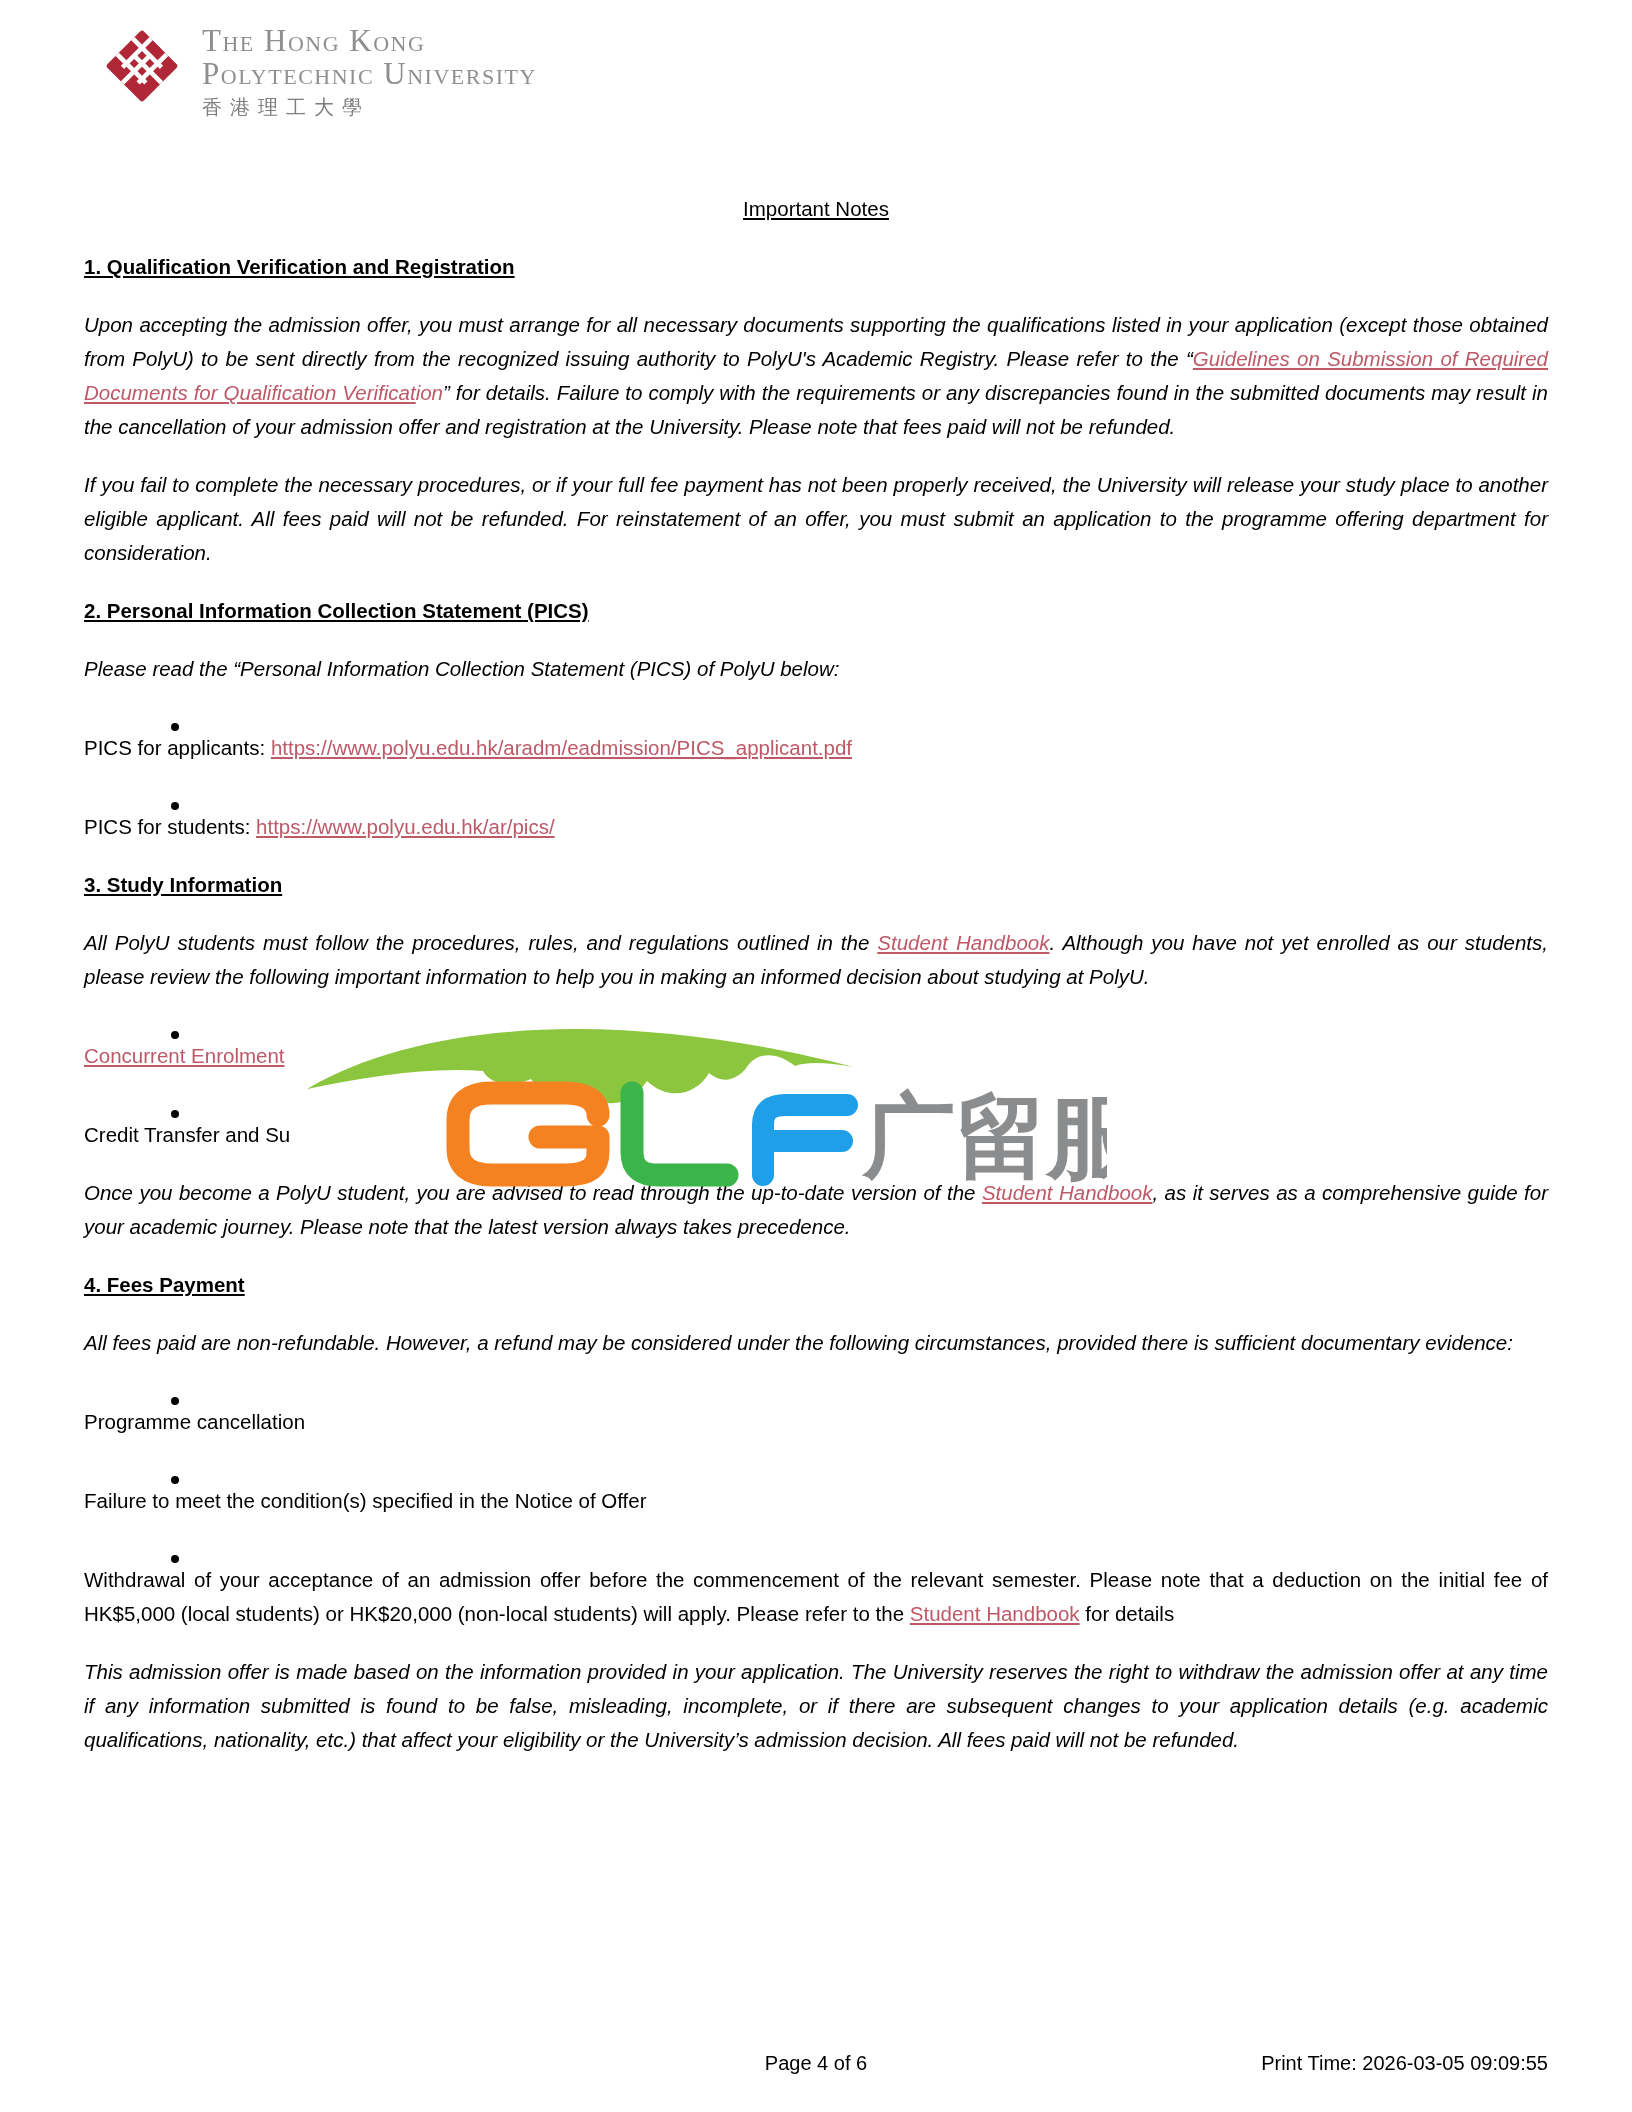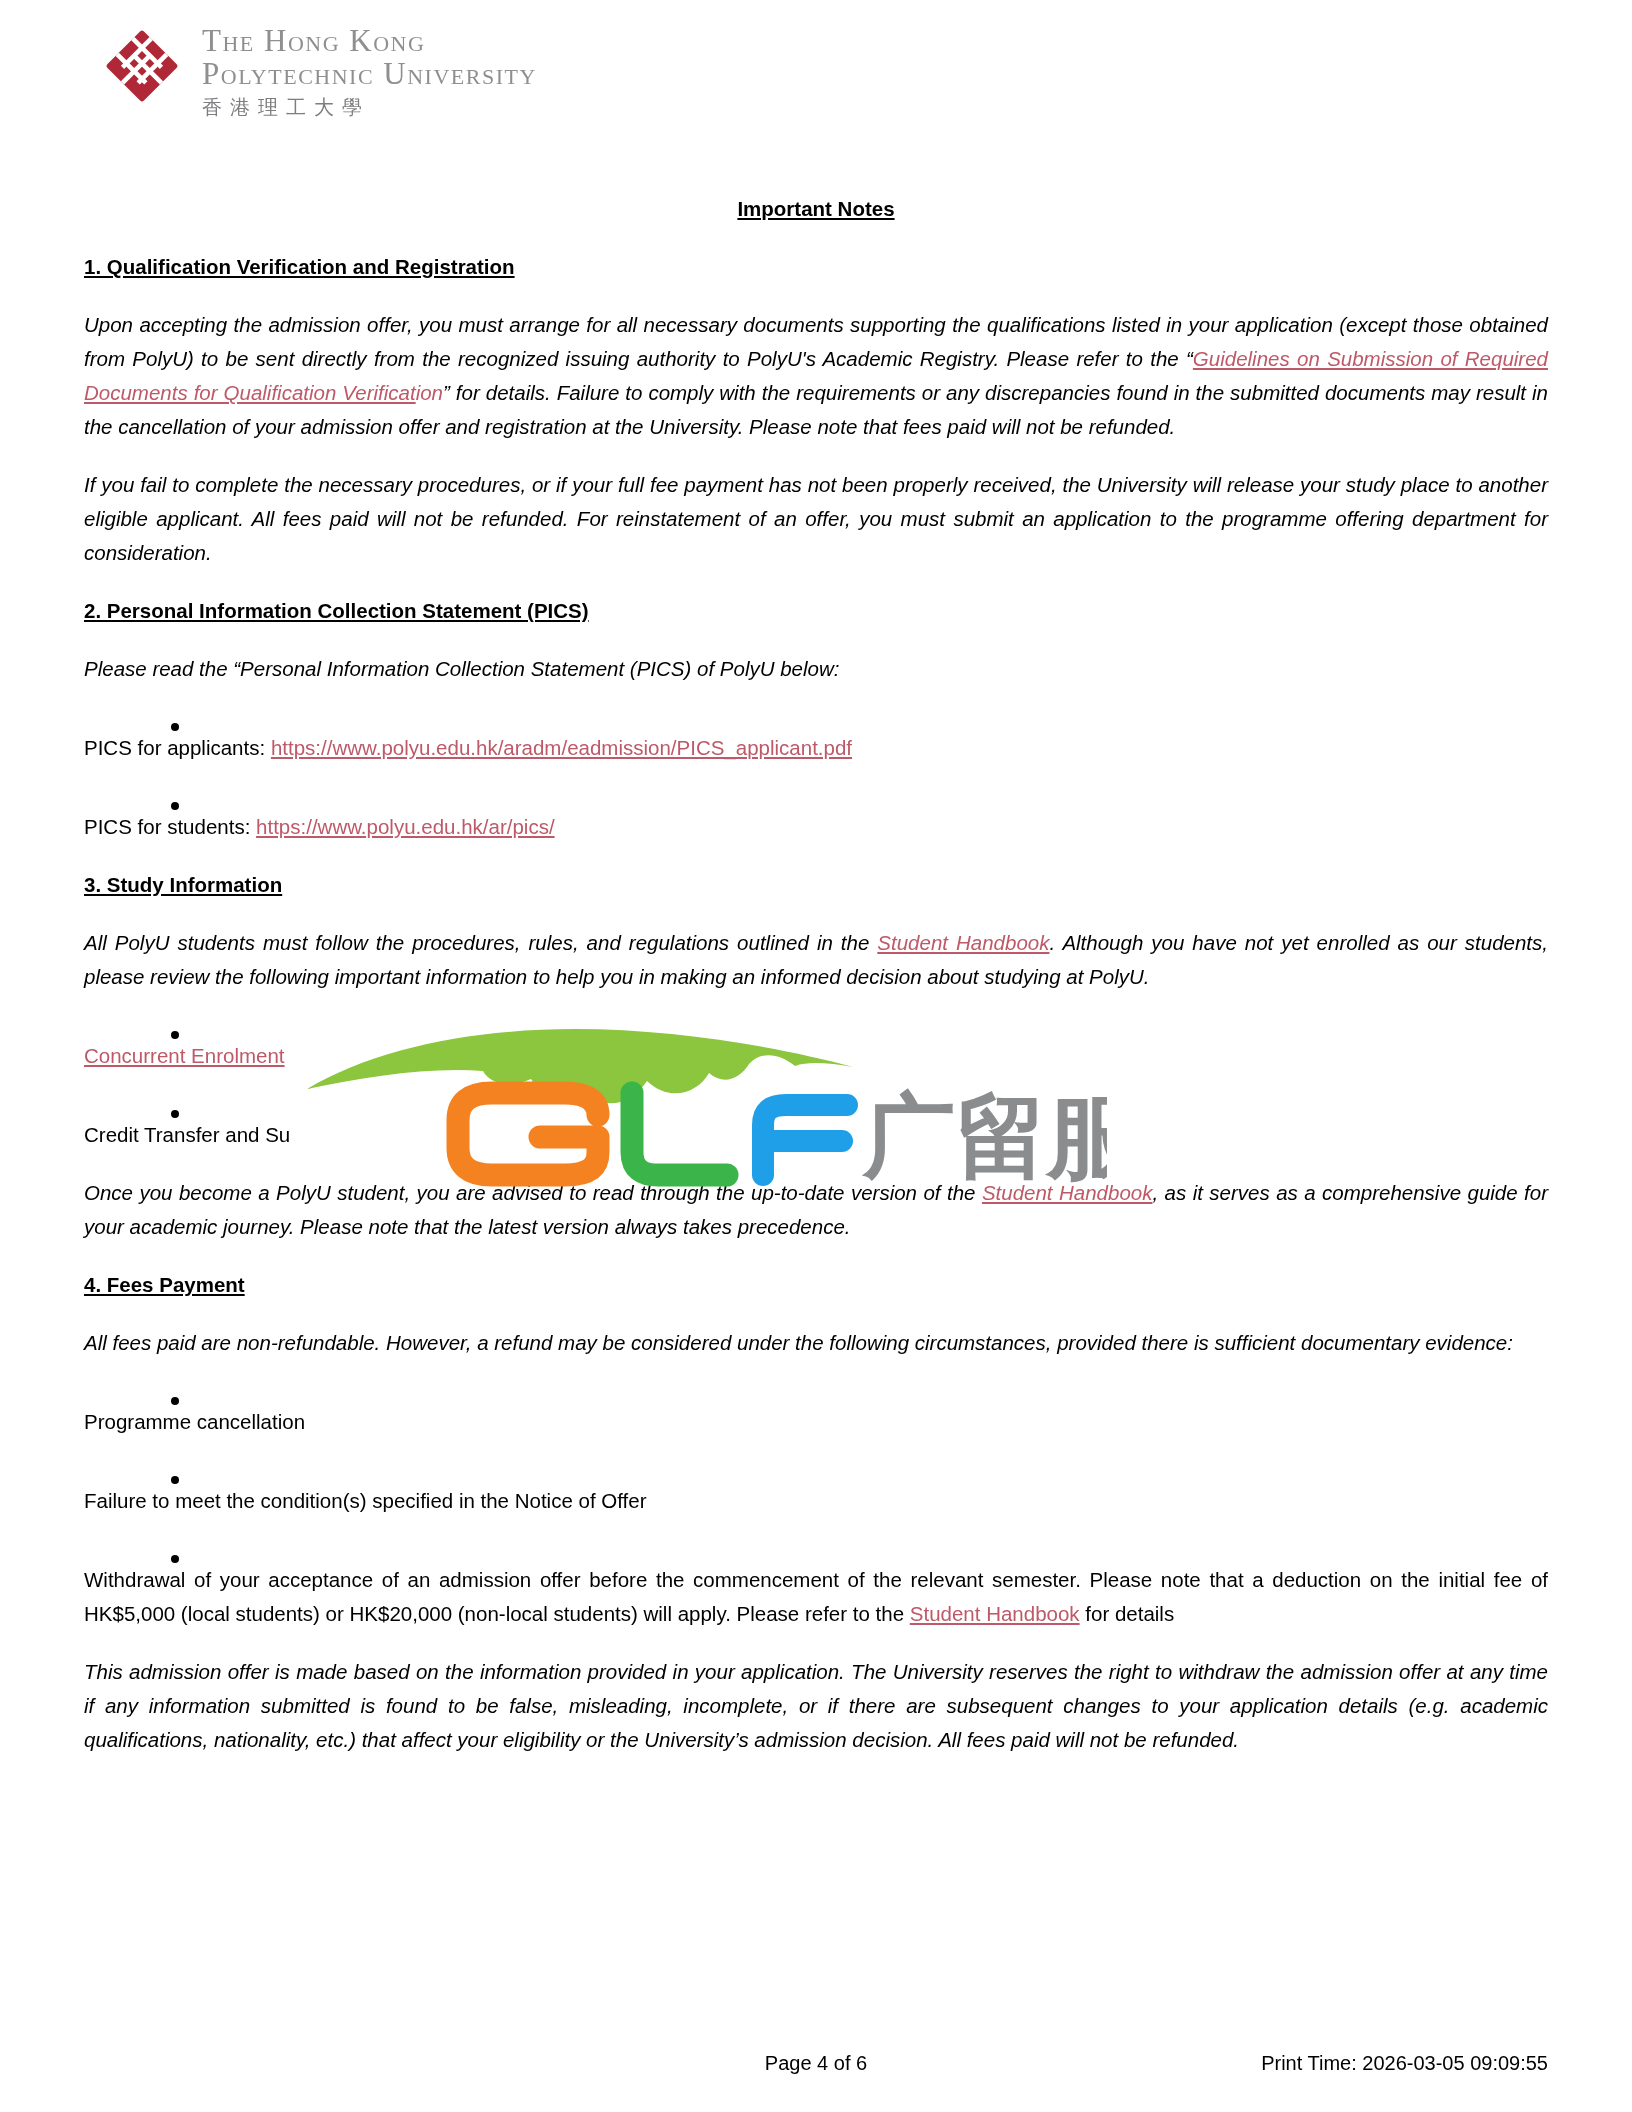--- a/index.html
+++ b/index.html
@@ -22,21 +22,21 @@
     letter-spacing:1.5px;color:#8f8f91;
   }
   .uni-zh{
     font-family:"Liberation Serif",serif;
     font-size:20px;line-height:34px;letter-spacing:8px;color:#7d7e80;
   }
   
   .content{padding:0 84px;}
   .doc-title{
     text-align:center;margin:72px 0 24px 0;
-    font-size:20.5px;font-weight:bold;line-height:34px;
+    font-size:20.5px;font-weight:normal;line-height:34px;
   }
   .doc-title span{text-decoration:underline;}
   .hd{font-size:20.5px;font-weight:bold;line-height:34px;margin:24px 0;text-decoration:underline;}
   .para{font-size:20.5px;line-height:34px;margin:24px 0;text-align:justify;font-style:italic;}
   .lnk{color:#be5968;text-decoration:underline;cursor:pointer;}
   .lnk-plain{color:#be5968;text-decoration:none;}
   .bullet{display:flex;margin:24px 0;flex-direction:column;}
   .bullet .dot{flex:none;width:8px;height:8px;border-radius:50%;background:#000;margin:13px 13px 0 87px;}
   .bullet .btxt{flex:1;font-size:20.5px;line-height:34px;text-align:justify;}
   

